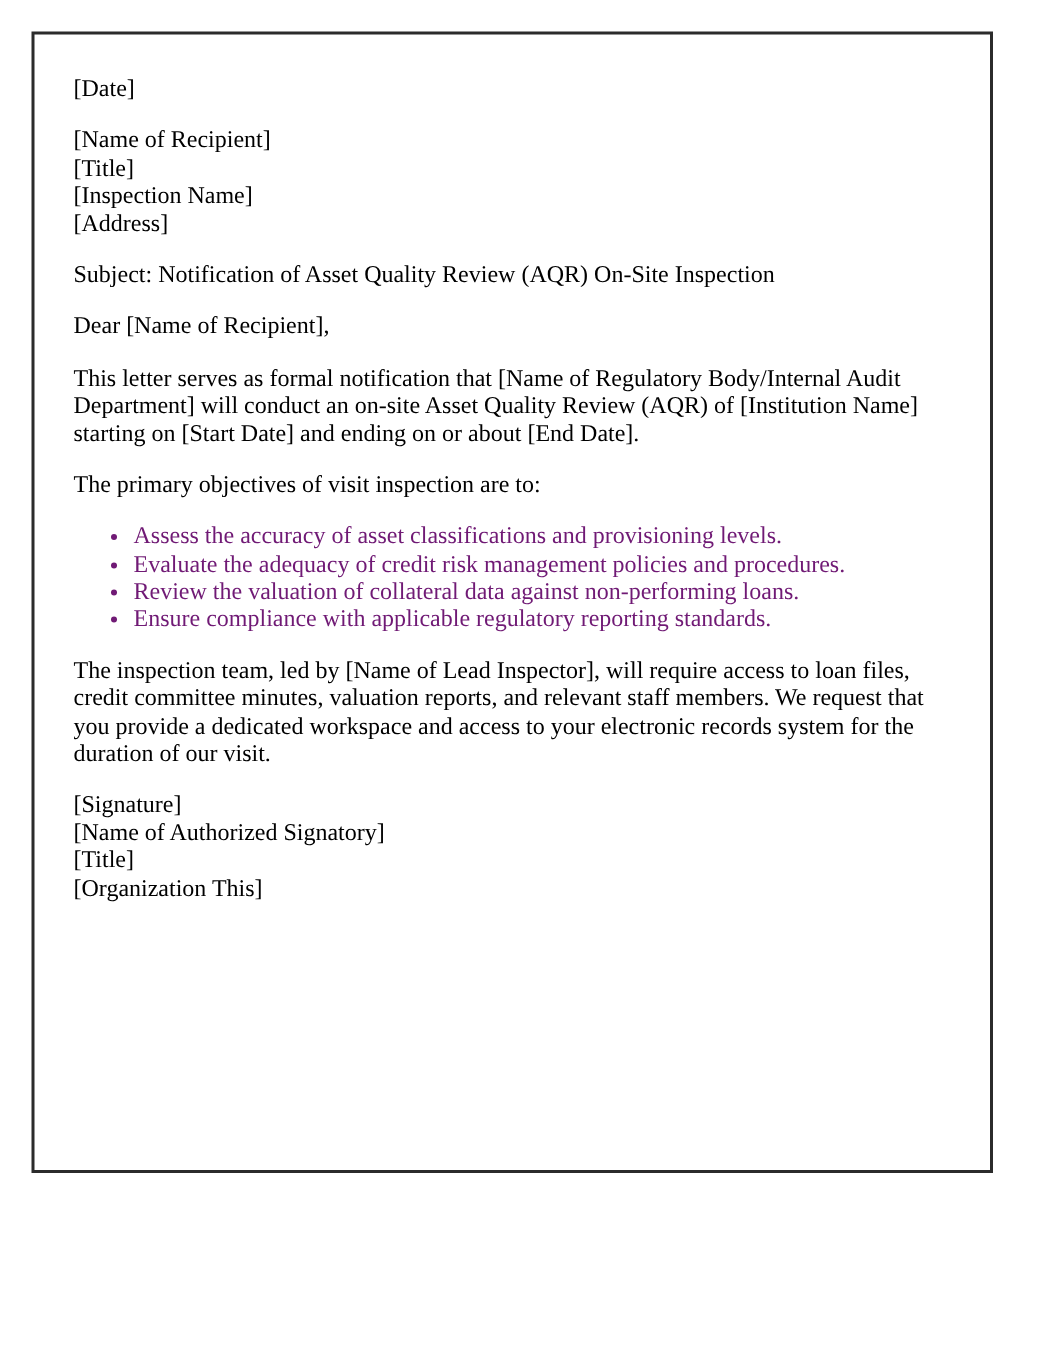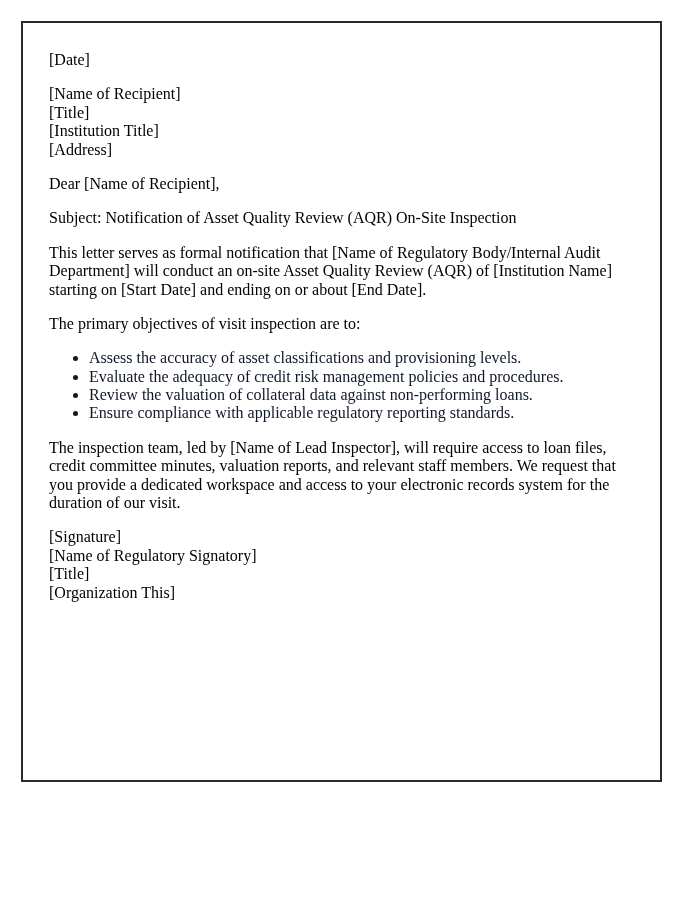--- a/index.html
+++ b/index.html
@@ -32,58 +32,58 @@
     margin: 16px 0;
     font-size: 16px;
     line-height: 1.15;
     color: #000000;
   }
   .letter-frame ul {
     margin: 16px 0;
     padding-left: 40px;
     font-size: 16px;
     line-height: 1.15;
-    color: #0f172a;
+    color: #701a75;
   }
   .letter-frame li {
     margin: 0;
   }
 </style>
 </head>
 <body>
 
 <div class="page">
   <div class="letter-frame">
 
     <p>[Date]</p>
 
     <p><span>[Name of Recipient]</span><br>
       <span>[Title]</span><br>
-      <span>[Institution Title]</span><br>
+      <span>[Inspection Name]</span><br>
       <span>[Address]</span></p>
 
+    <p>Subject: Notification of Asset Quality Review (AQR) On-Site Inspection</p>
+
     <p>Dear [Name of Recipient],</p>
-
-    <p>Subject: Notification of Asset Quality Review (AQR) On-Site Inspection</p>
 
     <p>This letter serves as formal notification that [Name of Regulatory Body/Internal Audit Department] will conduct an on-site Asset Quality Review (AQR) of [Institution Name] starting on [Start Date] and ending on or about [End Date].</p>
 
     <p>The primary objectives of visit inspection are to:</p>
 
     <ul>
       <li>Assess the accuracy of asset classifications and provisioning levels.</li>
       <li>Evaluate the adequacy of credit risk management policies and procedures.</li>
       <li>Review the valuation of collateral data against non-performing loans.</li>
       <li>Ensure compliance with applicable regulatory reporting standards.</li>
     </ul>
 
     <p>The inspection team, led by [Name of Lead Inspector], will require access to loan files, credit committee minutes, valuation reports, and relevant staff members. We request that you provide a dedicated workspace and access to your electronic records system for the duration of our visit.</p>
 
 
 
 
     <p><span>[Signature]</span><br>
-      <span>[Name of Regulatory Signatory]</span><br>
+      <span>[Name of Authorized Signatory]</span><br>
       <span>[Title]</span><br>
       <span>[Organization This]</span></p>
 
   </div>
 </div>
 
 </body></html>

